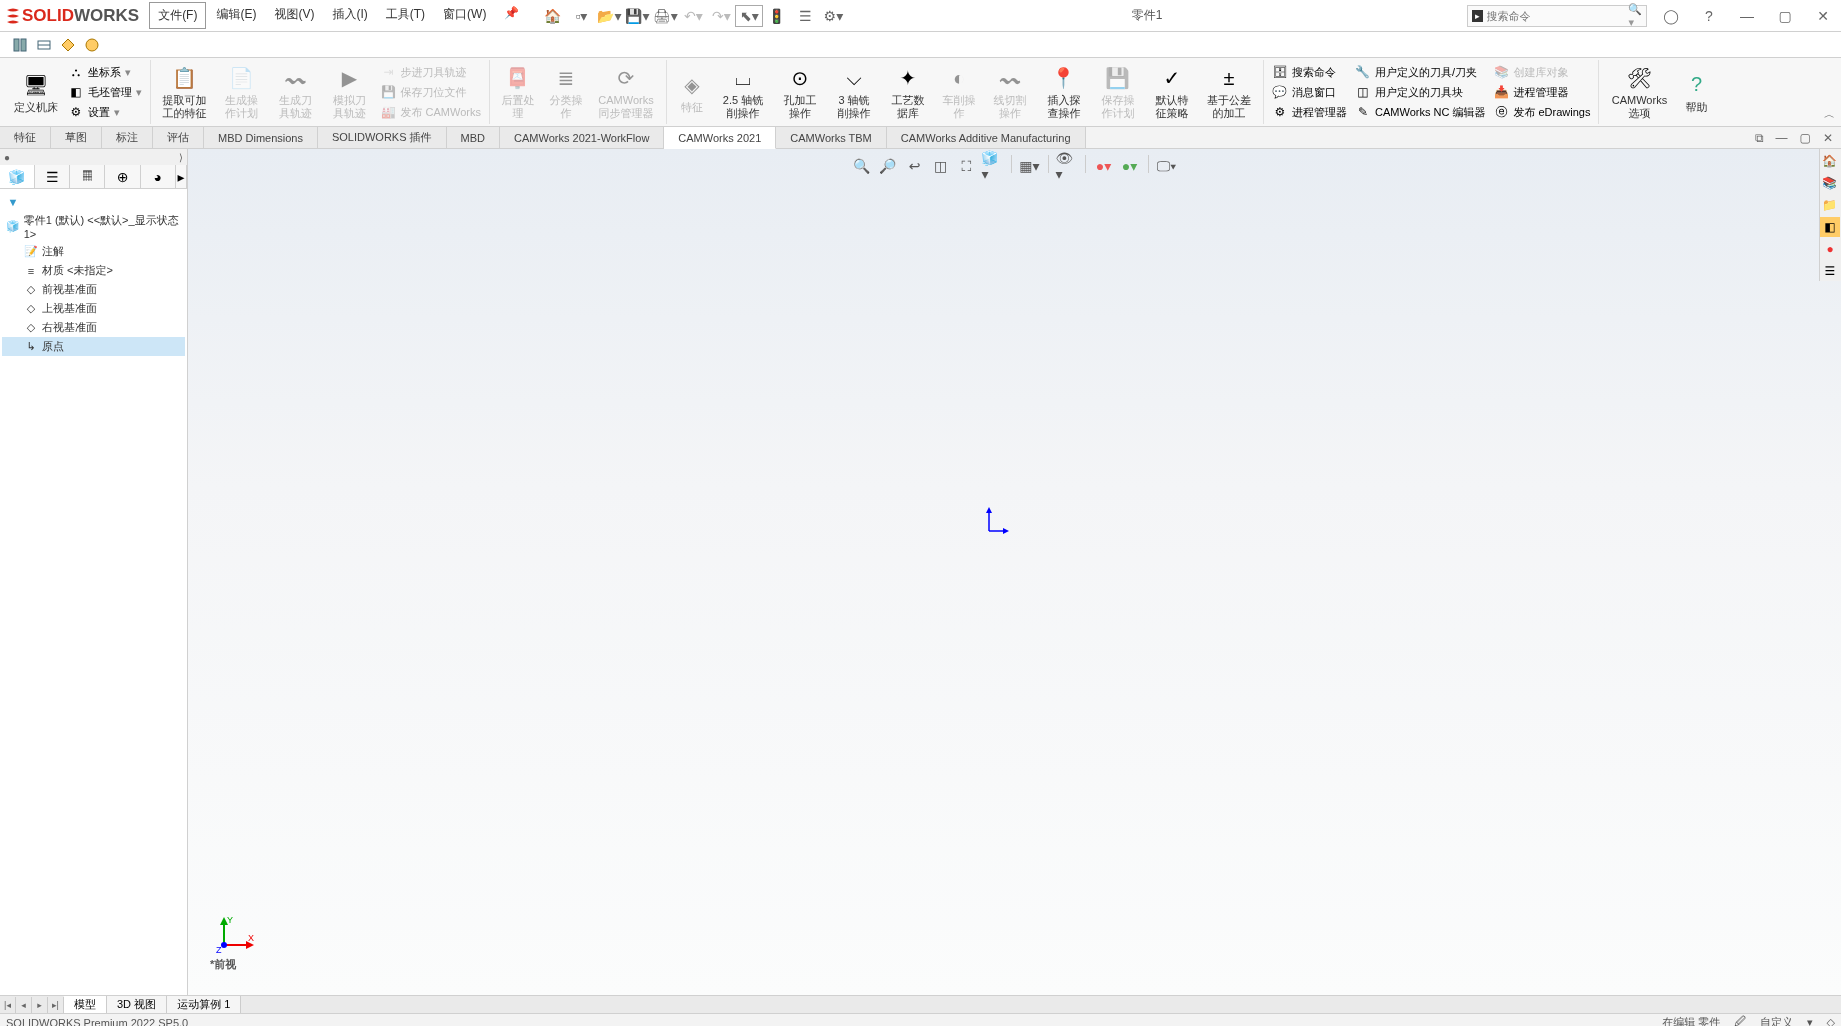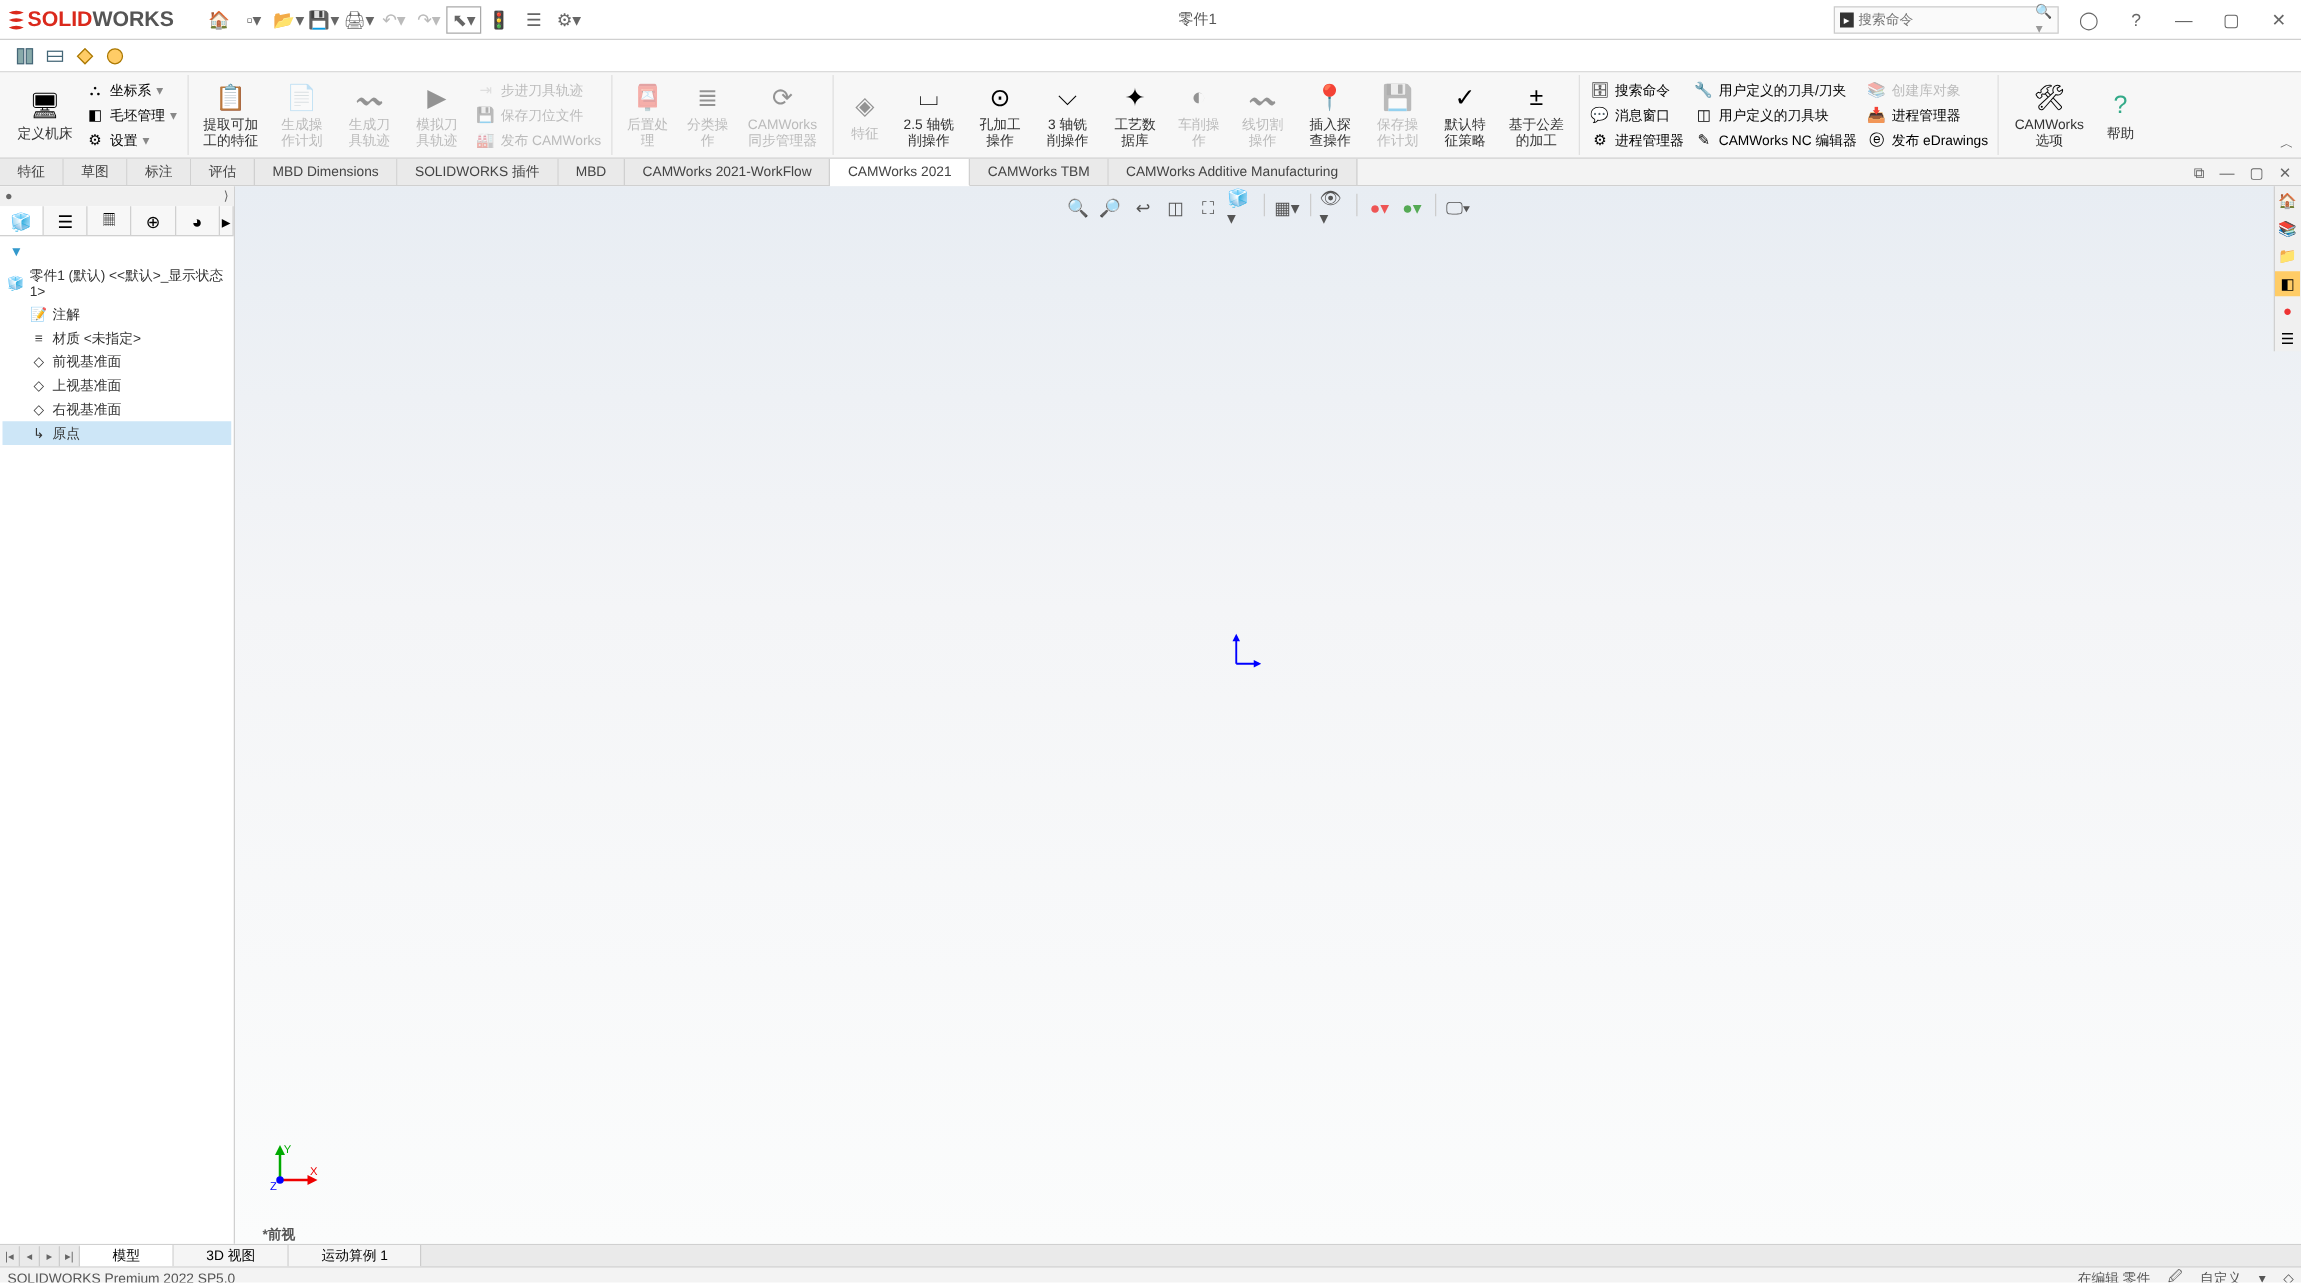--- a/index.html
+++ b/index.html
@@ -61,50 +61,59 @@
 .tree-row.selected { background: #cde6f7; }
 .tree-indent { width: 14px; }
 .tree-icon { width: 14px; height: 14px; display: inline-flex; align-items: center; justify-content: center; font-size: 11px; }
 
 
 .viewport { flex: 1; position: relative; background: linear-gradient(to bottom, #e8edf3 0%, #f4f5f7 40%, #fbfcfc 100%); }
 .view-toolbar { position: absolute; top: 4px; left: 50%; transform: translateX(-50%); display: flex; gap: 4px; background: rgba(255,255,255,0); padding: 2px; }
 .view-btn { width: 22px; height: 22px; display: flex; align-items: center; justify-content: center; cursor: pointer; font-size: 14px; color: #555; }
 .triad-center { position: absolute; top: 42%; left: 48%; }
 .triad-corner { position: absolute; bottom: 40px; left: 28px; }
-.view-label { position: absolute; bottom: 0; left: 22px; font-size: 11px; color: #555; font-weight: bold; text-align: center; }
+.view-label { position: absolute; bottom: 23px; left: 22px; font-size: 11px; color: #555; font-weight: bold; text-align: center; }
 
 
 .right-bar { position: absolute; right: 0; top: 0; width: 22px; display: flex; flex-direction: column; gap: 2px; padding-top: 2px; background: #f0f0f0; border-left: 1px solid #d0d0d0; }
 .right-bar-btn { width: 20px; height: 20px; display: flex; align-items: center; justify-content: center; cursor: pointer; font-size: 12px; }
 
 
 .bottom-tabs { height: 18px; background: #eaeaea; display: flex; align-items: center; border-top: 1px solid #d0d0d0; font-size: 11px; }
 .nav-btns { display: flex; gap: 0; }
 .nav-btn { width: 16px; height: 16px; display: flex; align-items: center; justify-content: center; cursor: pointer; color: #666; font-size: 9px; border-right: 1px solid #ccc; }
-.btm-tab { padding: 1px 26px; border-right: 1px solid #ccc; cursor: pointer; background: #f5f5f5; }
+.btm-tab { padding: 1px 10px; border-right: 1px solid #ccc; cursor: pointer; background: #f5f5f5; }
 .btm-tab.active { background: #fff; }
 
 
 .status-bar { height: 18px; background: #f3f3f3; display: flex; align-items: center; padding: 0 6px; font-size: 11px; color: #555; border-top: 1px solid #d0d0d0; }
 .status-bar .sr { margin-left: auto; display: flex; gap: 14px; align-items: center; }
 
 .sep { width: 1px; height: 18px; background: #ccc; margin: 0 3px; }
 
 svg.ico { width: 16px; height: 16px; }
 </style>
 </head>
 <body>
 
 <div class="title-bar">
   <div class="logo">
     <svg width="18" height="18" viewBox="0 0 18 18">
         <path d="M3 3 Q9 0 15 3 Q9 6 3 3 M3 9 Q9 6 15 9 Q9 12 3 9 M3 15 Q9 12 15 15 Q9 18 3 15" fill="#da291c"></path>
       </svg>
     <span class="logo-text"><span class="logo-red">SOLID</span><span class="logo-dark">WORKS</span></span>
+  </div>
+  <div class="menubar">
+    <div class="menu-item boxed">文件(F)</div>
+    <div class="menu-item">编辑(E)</div>
+    <div class="menu-item">视图(V)</div>
+    <div class="menu-item">插入(I)</div>
+    <div class="menu-item">工具(T)</div>
+    <div class="menu-item">窗口(W)</div>
+    <div class="menu-item">📌</div>
   </div>
   <div style="width:12px"></div>
   <div class="tb-btn">🏠</div>
   <div class="tb-btn">▫▾</div>
   <div class="tb-btn">📂▾</div>
   <div class="tb-btn">💾▾</div>
   <div class="tb-btn">🖨▾</div>
   <div class="tb-btn" style="color:#bbb">↶▾</div>
   <div class="tb-btn" style="color:#bbb">↷▾</div>
   <div class="tb-btn" style="border:1px solid #aaa">⬉▾</div>

